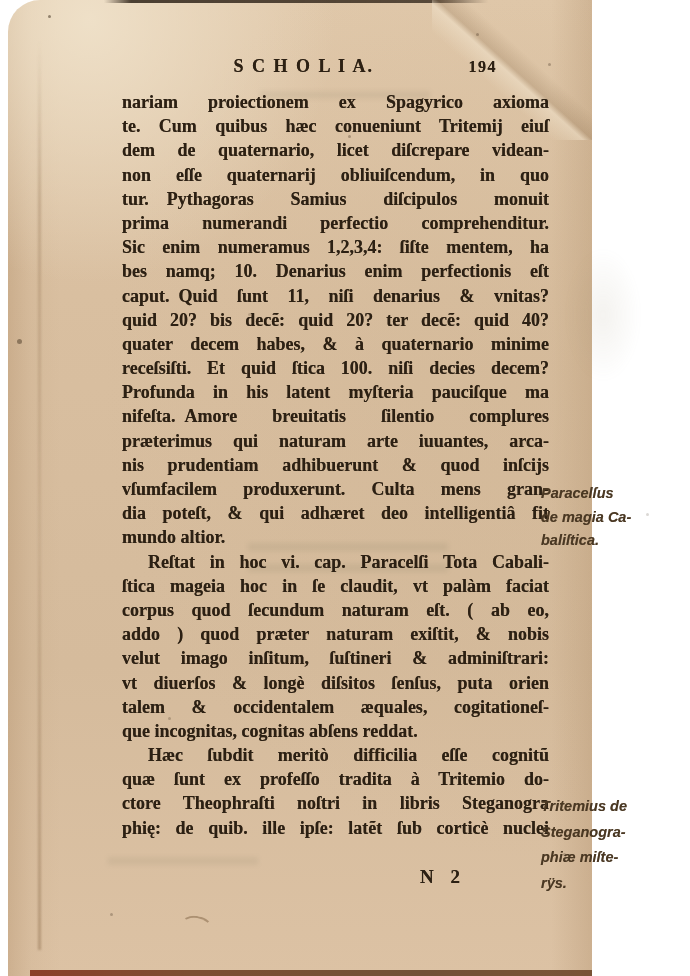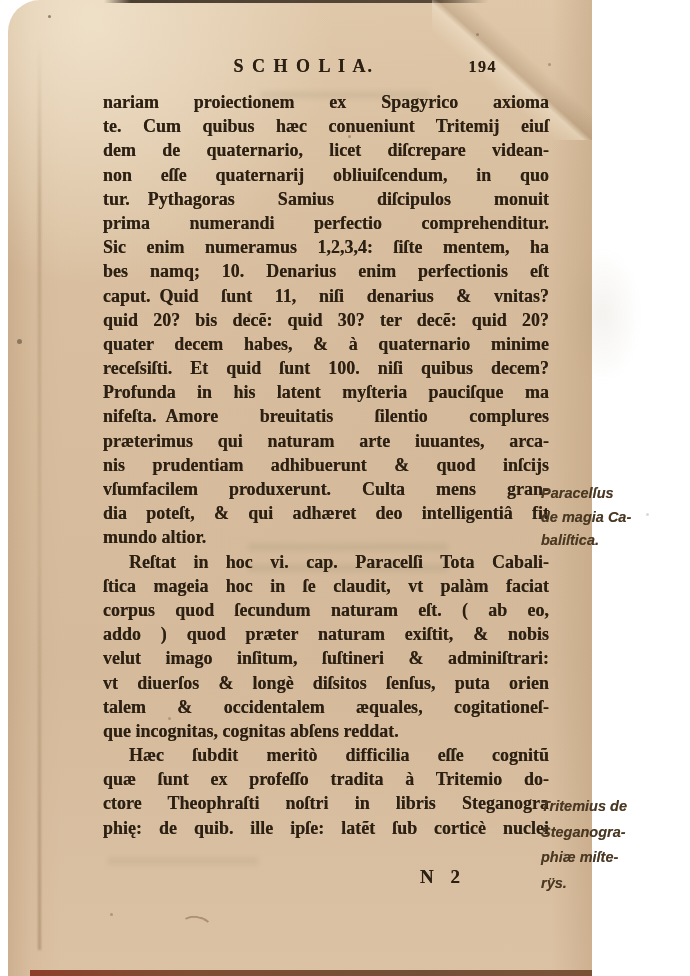--- a/index.html
+++ b/index.html
@@ -51,21 +51,21 @@
     font-weight:700;font-size:18px;color:var(--ink);
     text-shadow:0 0 0.6px rgba(44,32,19,0.7);
   }
   .title{position:absolute;left:45%;transform:translateX(-50%);letter-spacing:2px;white-space:nowrap;}
   .pagenum{position:absolute;right:52px;top:2px;font-size:16px;letter-spacing:1.5px;}
   .textblock{
     position:absolute;left:95px;top:90px;width:446px;
     font-weight:700;font-size:18px;line-height:24.2px;color:var(--ink);
     text-shadow:0 0 0.6px rgba(44,32,19,0.65);
   }
-  .line{text-align:justify;text-align-last:justify;height:24.2px;}
+  .line{text-align:justify;text-align-last:justify;height:24.2px;margin-left:19px;}
   .line.nj{text-align:center;text-align-last:left;}
   .line.ind{text-indent:26px;}
   .note{
     position:absolute;left:533px;width:127px;
     font-style:italic;font-weight:700;font-size:14.5px;line-height:23.5px;
     color:var(--note-ink);text-shadow:0 0 0.5px rgba(74,56,35,0.5);
     font-family:Liberation Sans, sans-serif;
   }
   .note-1{top:482px;}
   .note-2{top:794px;line-height:25.5px;}
@@ -124,23 +124,23 @@
   <main class="textblock" id="textblock">
       <div class="line">nariam proiectionem ex Spagyrico axioma</div>
       <div class="line">te. Cum quibus hæc conueniunt Tritemij eiuſ</div>
       <div class="line">dem de quaternario, licet diſcrepare videan-</div>
       <div class="line">non eſſe quaternarij obliuiſcendum, in quo</div>
       <div class="line">tur.  Pythagoras Samius diſcipulos monuit</div>
       <div class="line">prima numerandi perfectio comprehenditur.</div>
       <div class="line">Sic enim numeramus 1,2,3,4: ſiſte mentem, ha</div>
       <div class="line">bes namq; 10. Denarius enim perfectionis eſt</div>
       <div class="line">caput. Quid ſunt 11, niſi denarius &amp; vnitas?</div>
-      <div class="line">quid 20? bis decẽ: quid 30? ter decẽ: quid 20?</div>
+      <div class="line">quid 20? bis decẽ: quid 20? ter decẽ: quid 40?</div>
       <div class="line">quater decem habes, &amp; à quaternario minime</div>
-      <div class="line">receſsiſti. Et quid ſunt 100. niſi quibus decem?</div>
+      <div class="line">receſsiſti. Et quid ſtica 100. niſi decies decem?</div>
       <div class="line">Profunda in his latent myſteria pauciſque ma</div>
       <div class="line">nifeſta. Amore breuitatis ſilentio complures</div>
       <div class="line">præterimus qui naturam arte iuuantes, arca-</div>
       <div class="line">nis prudentiam adhibuerunt &amp; quod inſcijs</div>
       <div class="line">vſumfacilem produxerunt. Culta mens gran-</div>
       <div class="line">dia poteſt, &amp; qui adhæret deo intelligentiâ fit</div>
       <div class="line nj">mundo altior.</div>
       <div class="line ind">Reſtat in hoc vi. cap. Paracelſi Tota Cabali-</div>
       <div class="line">ſtica mageia hoc in ſe claudit, vt palàm faciat</div>
       <div class="line">corpus quod ſecundum naturam eſt. ( ab eo,</div>

